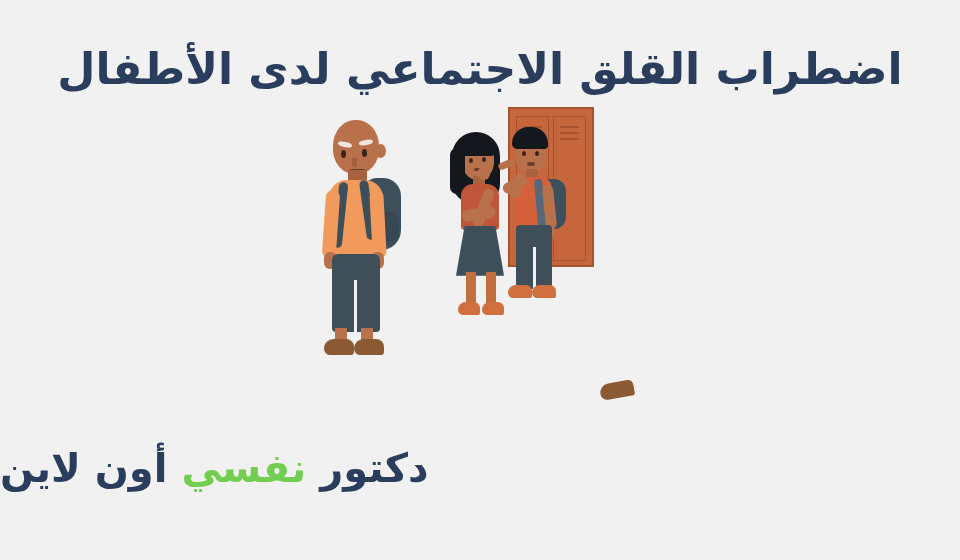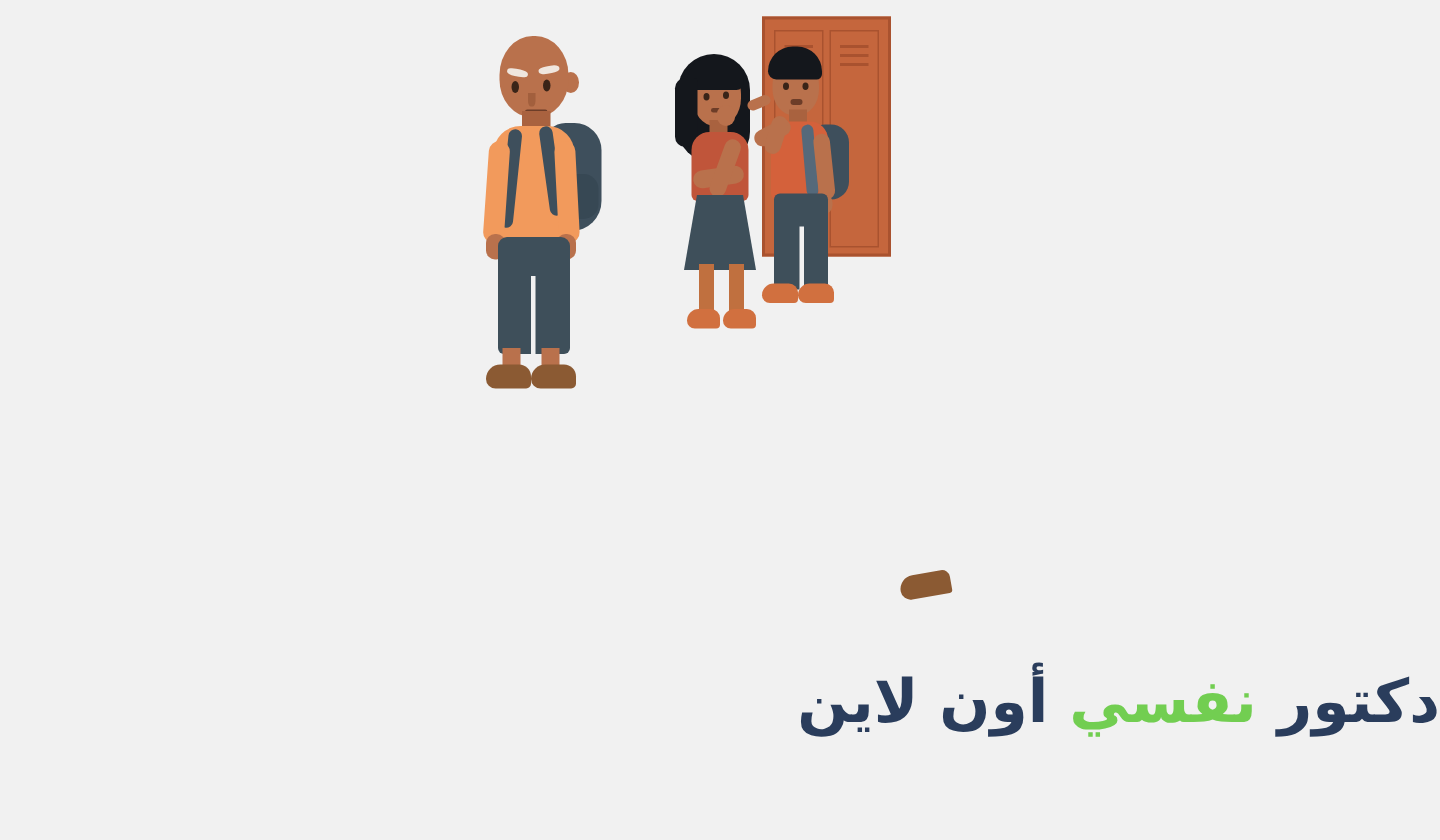--- a/index.html
+++ b/index.html
@@ -282,37 +282,39 @@
     background: #8b5a33;
     border-radius: 14px 8px 3px 10px;
     transform: rotate(-10deg);
   }
 
   
   .tagline-block {
     position: absolute;
     left: 0; right: 0;
     top: 445px;
-    text-align: right;
-    padding-left: 48px;
+    text-align: left;
   }
   .tagline {
     font-size: 40px;
     font-weight: 700;
     color: #2a3d5c;
     direction: rtl;
     white-space: nowrap;
   }
   .tagline .accent { color: #72ce51; }
 </style>
 </head>
 <body>
 
 <div class="poster">
 
+  <div class="title-block">
+    <div class="title">اضطراب القلق الاجتماعي لدى الأطفال</div>
+  </div>
 
   <div class="stage">
 
     <div class="lockers">
       <div class="locker-body shape"></div>
       <div class="locker-door left shape">
         <div class="vent v1 shape"></div>
         <div class="vent v2 shape"></div>
         <div class="vent v3 shape"></div>
       </div>

